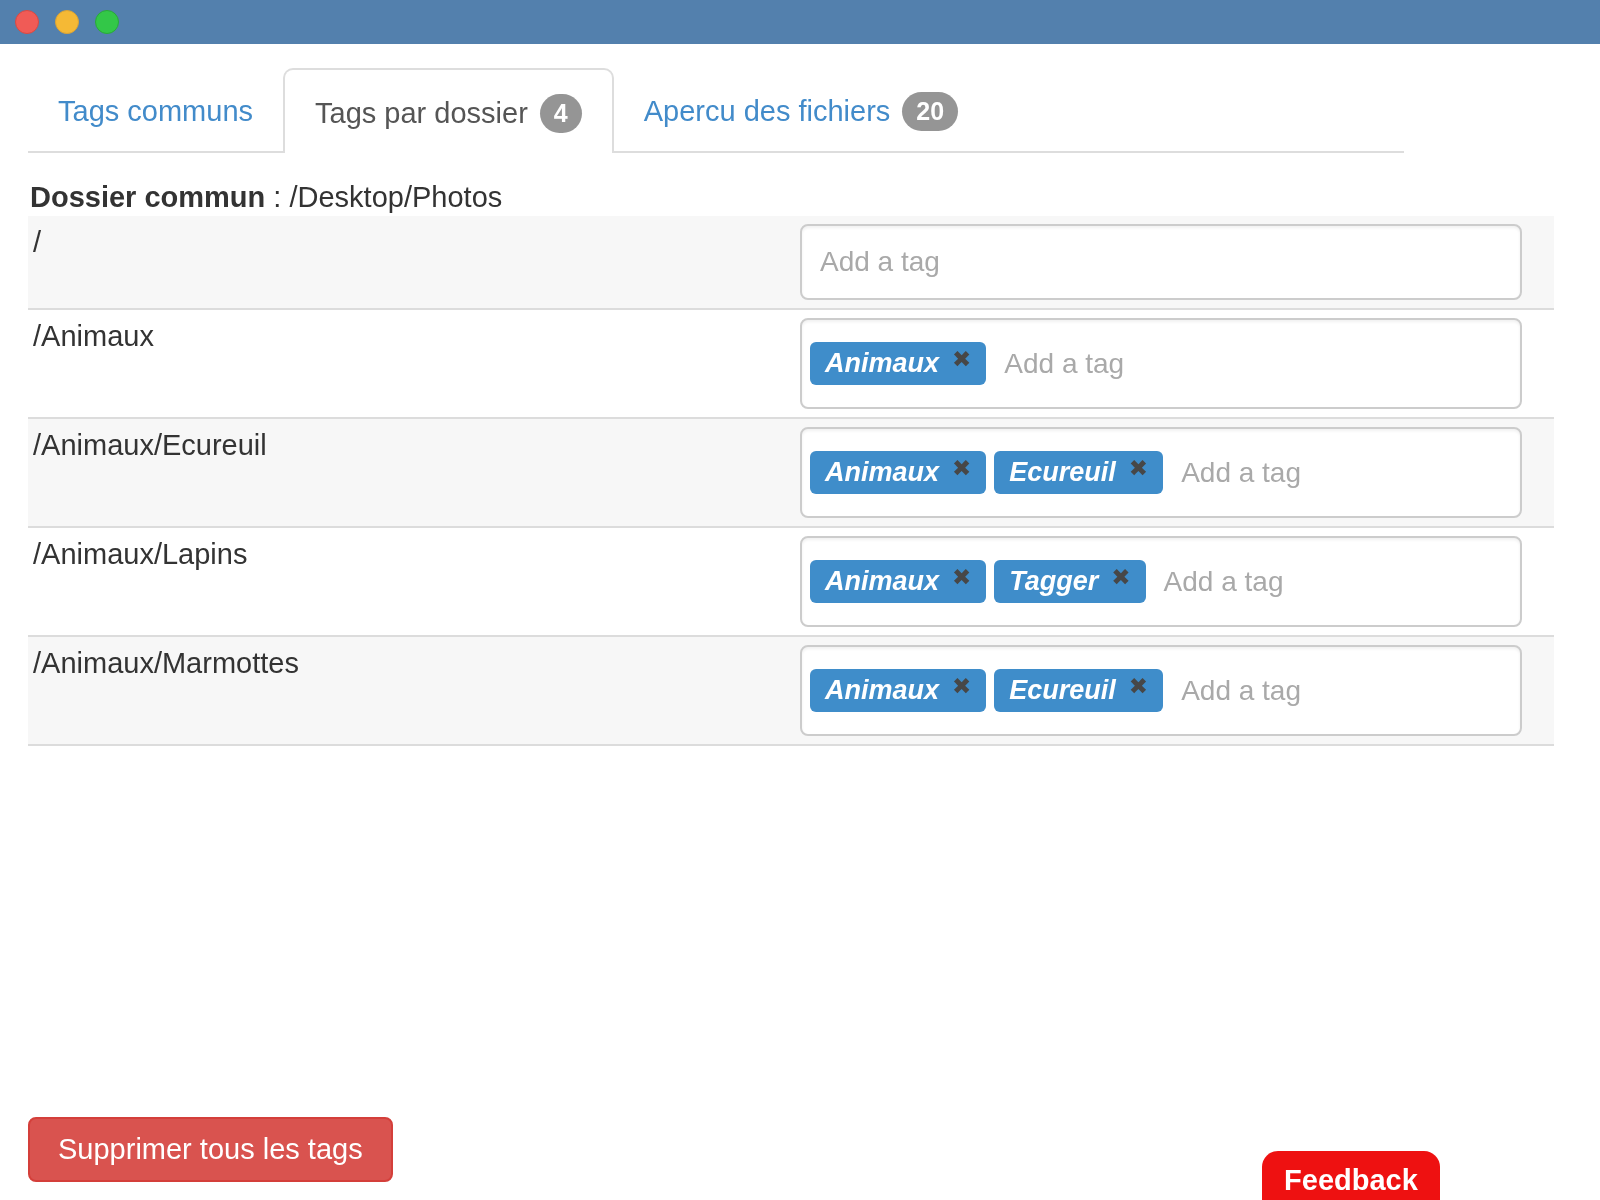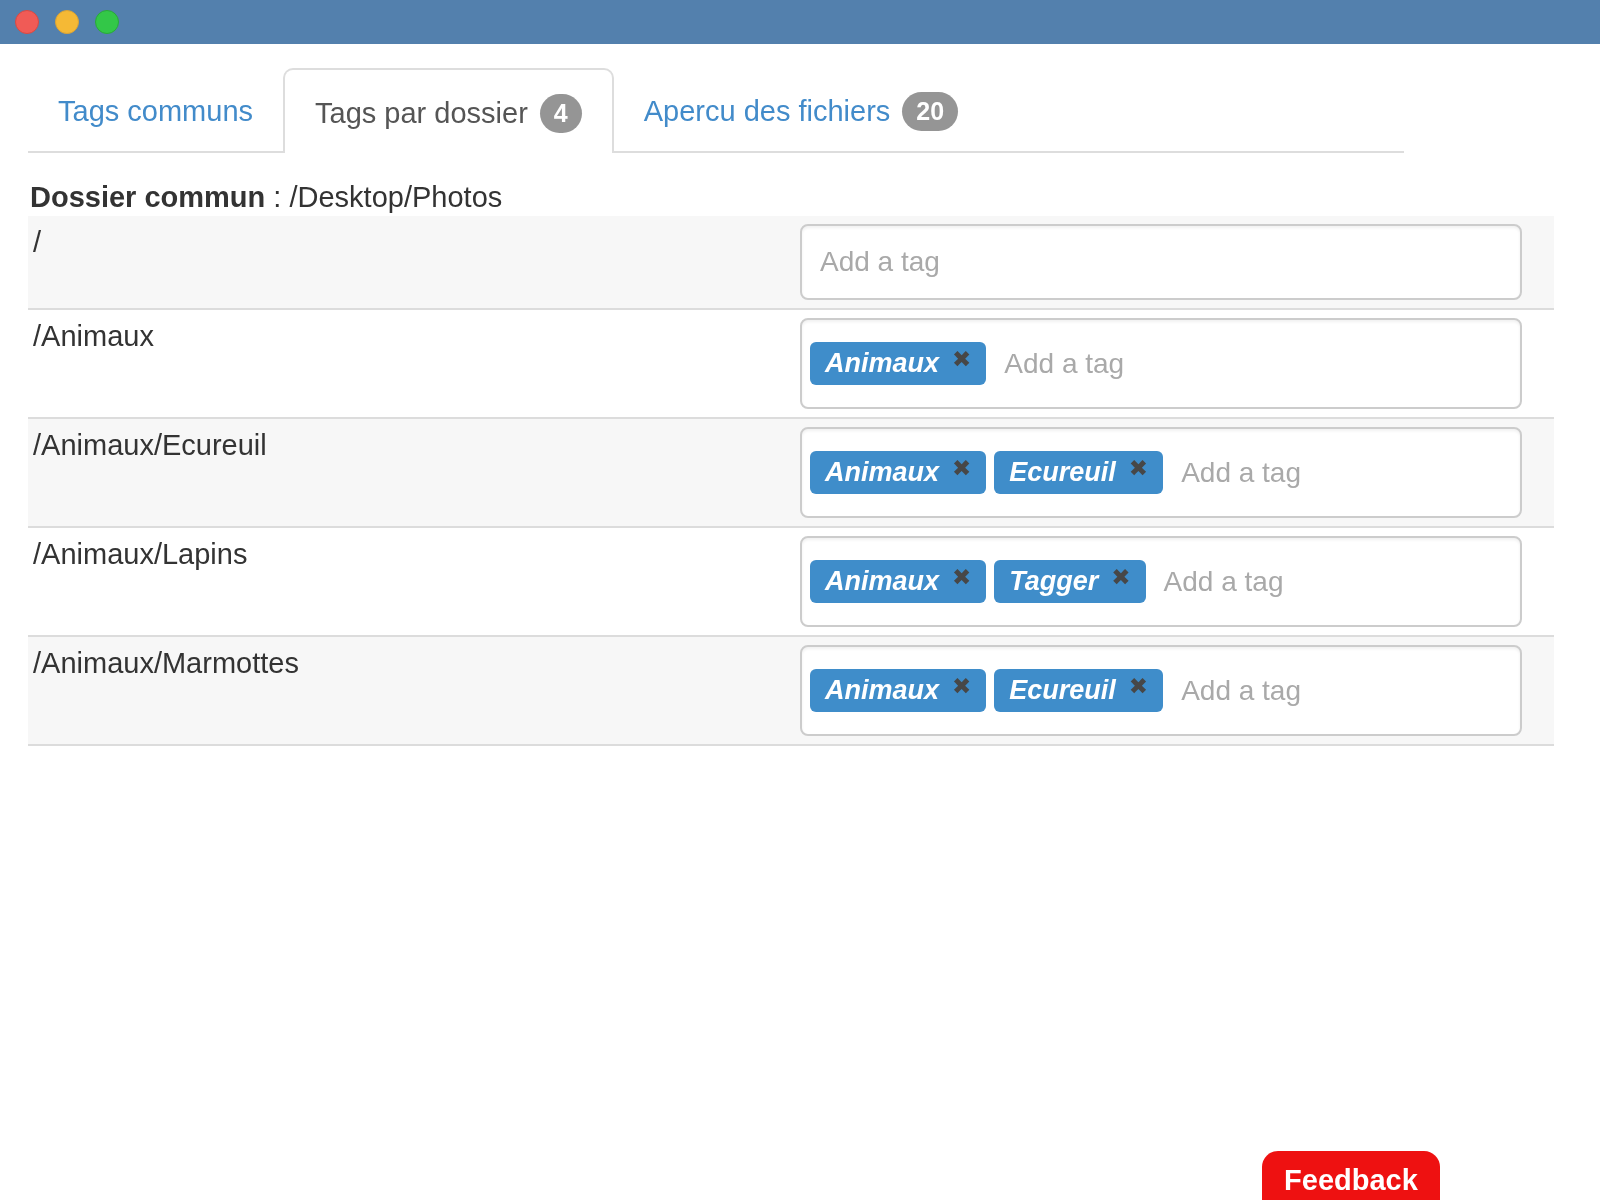--- a/index.html
+++ b/index.html
@@ -265,15 +265,16 @@
             <span class="tag-close">✖</span>
           </span>
           <span class="tag-placeholder">Add a tag</span>
         </div>
       </div>
     </div>
 
 </div>
 
 <div class="footer">
+  <button class="btn btn-danger btn-footer">Supprimer tous les tags</button>
 </div>
 
 <div class="feedback">Feedback</div>
 
 </body></html>

